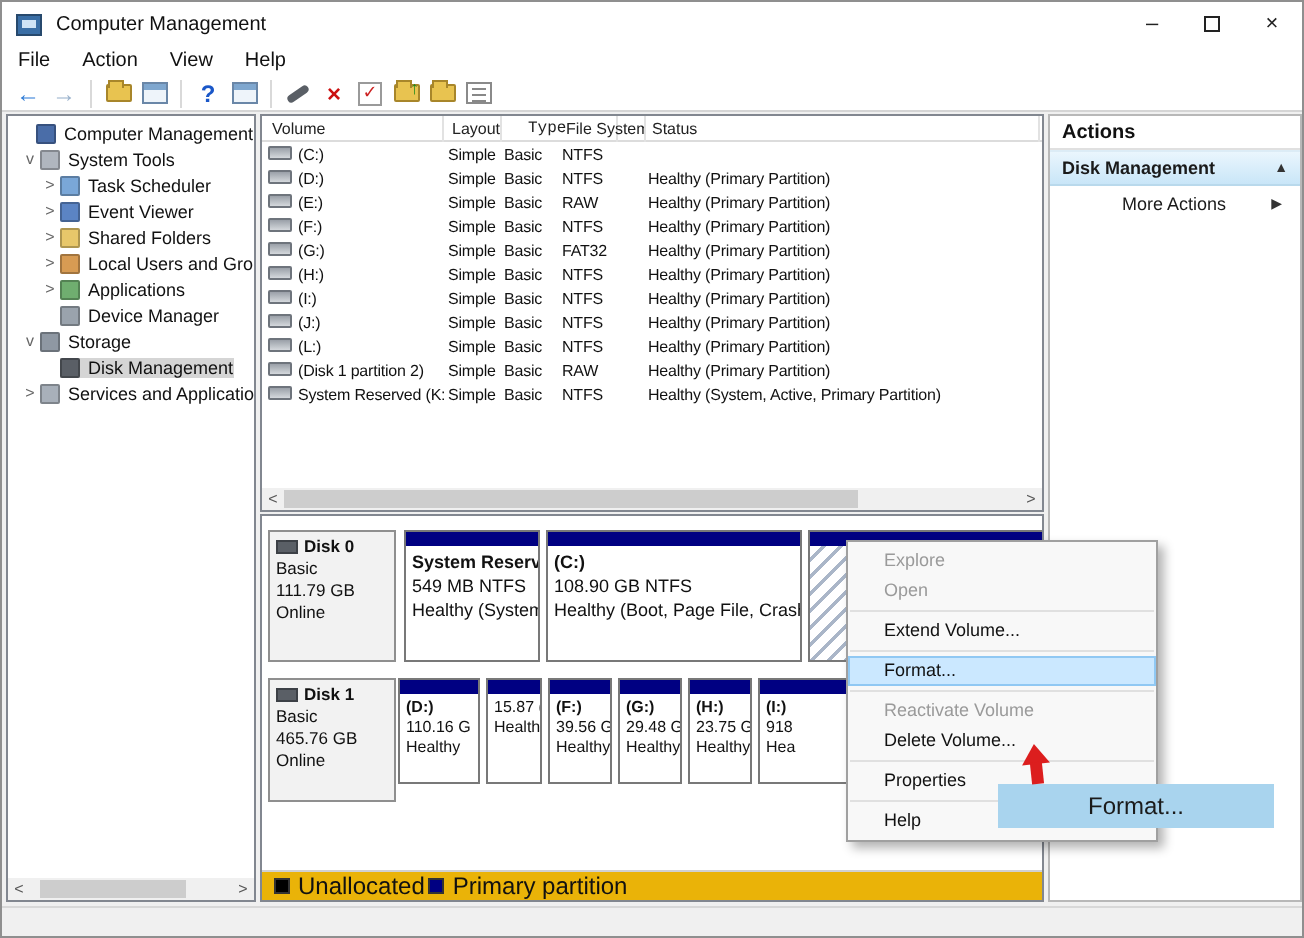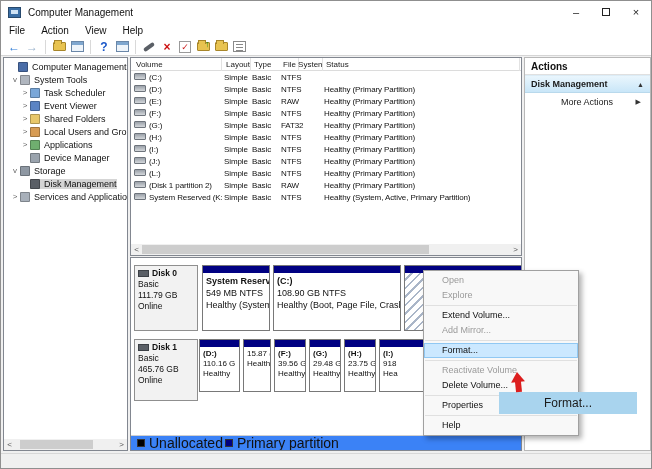--- a/index.html
+++ b/index.html
@@ -62,21 +62,21 @@
 
   
   .disk-label{position:absolute;left:3px;width:64px;background:#f2f2f2;border:1px solid #8f8f8f;padding:2px 3px;font-size:8.5px;line-height:11px;color:#111;white-space:nowrap;overflow:hidden;}
   .disk-ico{display:inline-block;width:11px;height:7px;background:#5a5f66;border:1px solid #3c4046;vertical-align:middle;margin-right:3px;}
   .part{position:absolute;border:1px solid #787878;background:#fff;overflow:hidden;}
   .part-strip{height:7px;background:#000082;}
   .part-body{padding:2px 3px;font-size:8px;line-height:10px;white-space:nowrap;overflow:hidden;color:#111;}
   .d0 .part-body{font-size:9px;line-height:12px;}
   .part-body .pname{font-weight:bold;}
   .part-body.hatch{position:absolute;left:0;right:0;top:7px;bottom:0;background:repeating-linear-gradient(135deg,#ffffff 0 4px,#aab6c8 4px 6px);}
-  #legend{position:absolute;left:0;bottom:0;width:100%;height:15px;background:#3b82f6;border-top:1px solid #d0d0d0;display:flex;align-items:center;padding-left:4px;font-size:14px;color:#111;}
+  #legend{position:absolute;left:0;bottom:0;width:100%;height:15px;background:#eab308;border-top:1px solid #d0d0d0;display:flex;align-items:center;padding-left:4px;font-size:12px;color:#111;}
   .leg-sq{width:8px;height:8px;margin:0 4px 0 2px;border:1px solid #333;}
 
   
   #actions-header{font-size:10px;font-weight:bold;color:#111;padding:3px 6px 2px 6px;border-bottom:1px solid #e0e0e0;}
   #actions-group{height:18px;display:flex;align-items:center;background:linear-gradient(#eaf6fd,#c9e6f8);border-top:1px solid #dcecf6;border-bottom:1px solid #b9d9ec;padding:0 6px;}
   #actions-group .lbl{font-size:9px;font-weight:bold;color:#1a1a1a;flex:1;}
   #actions-group .chev{font-size:7px;color:#333;}
   #more-actions{height:17px;display:flex;align-items:center;padding:0 9px 0 36px;}
   #more-actions .lbl{font-size:9px;color:#1a1a1a;flex:1;}
   #more-actions .chev{font-size:7px;color:#333;}
@@ -237,21 +237,21 @@
           <div class="hs-thumb" style="position: absolute; left: 5%; width: 72%;"></div>
         </div>
         <span class="hs-arrow">&gt;</span>
       </div>
   </div>
 
   <div id="center-top">
     <div id="vol-header">
         <div class="vh-cell" style="left: 3px; width: 88px;">Volume</div>
         <div class="vh-cell" style="left: 93px; width: 27px;">Layout</div>
-        <div class="vh-cell" style="left: 121px; width: 47px;">Type</div>
+        <div class="vh-cell" style="left: 131px; width: 47px; font-family: Liberation Mono, monospace;">Type</div>
         <div class="vh-cell" style="left: 150px; width: 42px;">File System</div>
         <div class="vh-cell" style="left: 193px; width: 196px;">Status</div>
       </div>
     <div id="vol-rows">
         <div class="vol-row" style="top: 14px;">
           <div class="vr-cell" style="left: 3px; width: 88px;"><span class="vol-ico"></span>(C:)</div>
           <div class="vr-cell" style="left: 93px; width: 27px;">Simple</div>
           <div class="vr-cell" style="left: 121px; width: 28px;">Basic</div>
           <div class="vr-cell" style="left: 150px; width: 42px;">NTFS</div>
         </div>
@@ -434,25 +434,24 @@
     </div>
     <div id="more-actions">
       <span class="lbl">More Actions</span>
       <span class="chev">▶</span>
     </div>
   </div>
 
   <div id="bottom-strip"></div>
 
   <div id="context-menu">
+      <div class="cm-item disabled">Explore</div>
       <div class="cm-item disabled">Open</div>
-      <div class="cm-item disabled">Explore</div>
       <div class="cm-sep"></div>
       <div class="cm-item">Extend Volume...</div>
-      <div class="cm-item disabled">Add Mirror...</div>
       <div class="cm-sep"></div>
       <div class="cm-item highlighted">Format...</div>
       <div class="cm-sep"></div>
       <div class="cm-item disabled">Reactivate Volume</div>
       <div class="cm-item">Delete Volume...</div>
       <div class="cm-sep"></div>
       <div class="cm-item">Properties</div>
       <div class="cm-sep"></div>
       <div class="cm-item">Help</div>
     </div>

